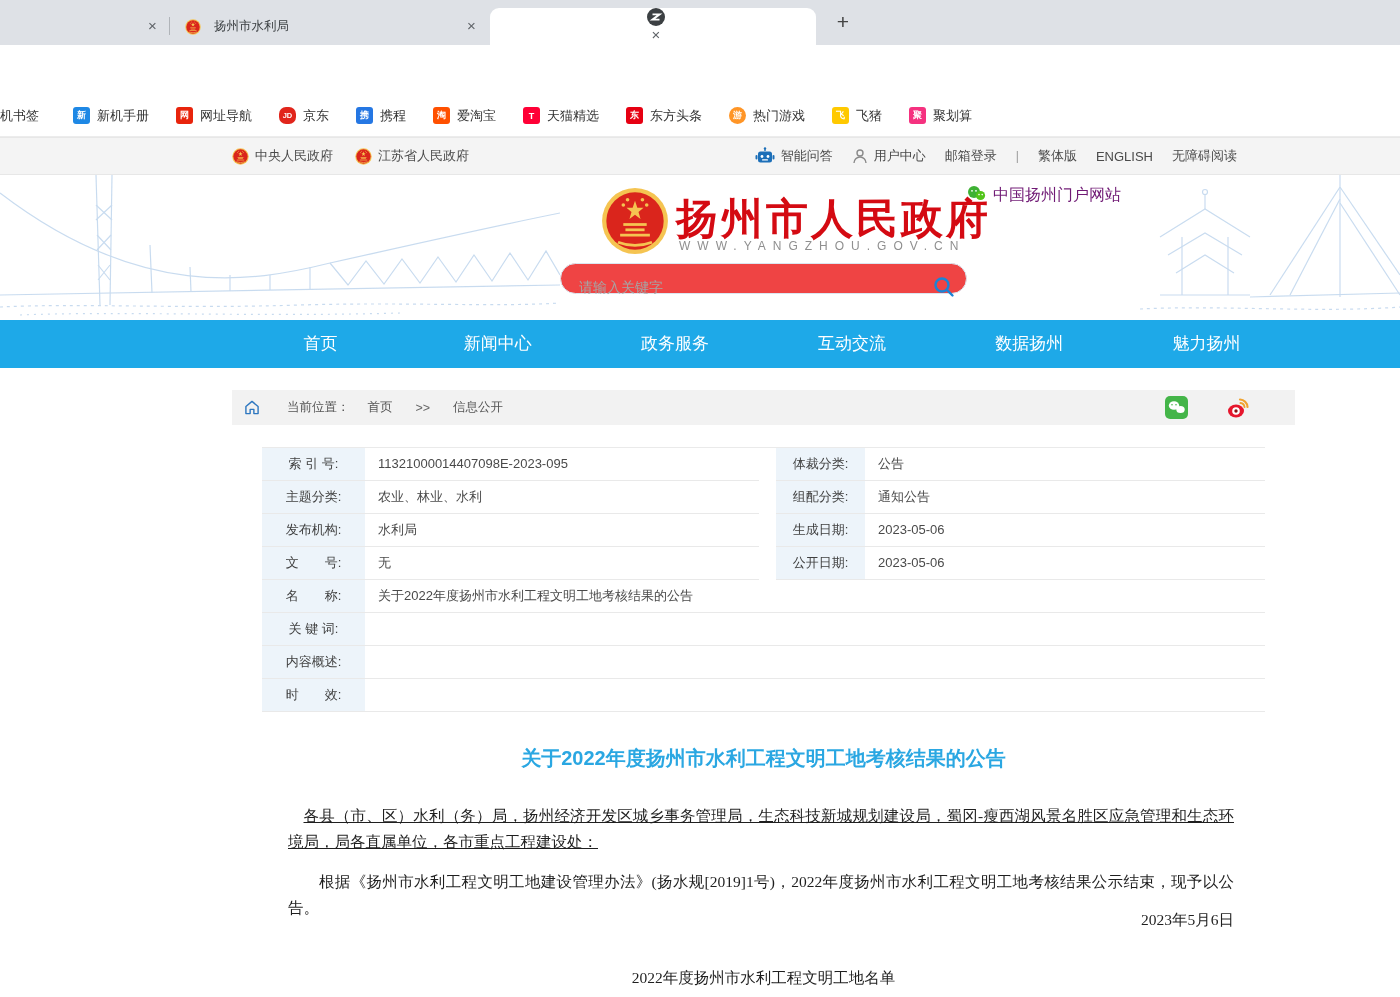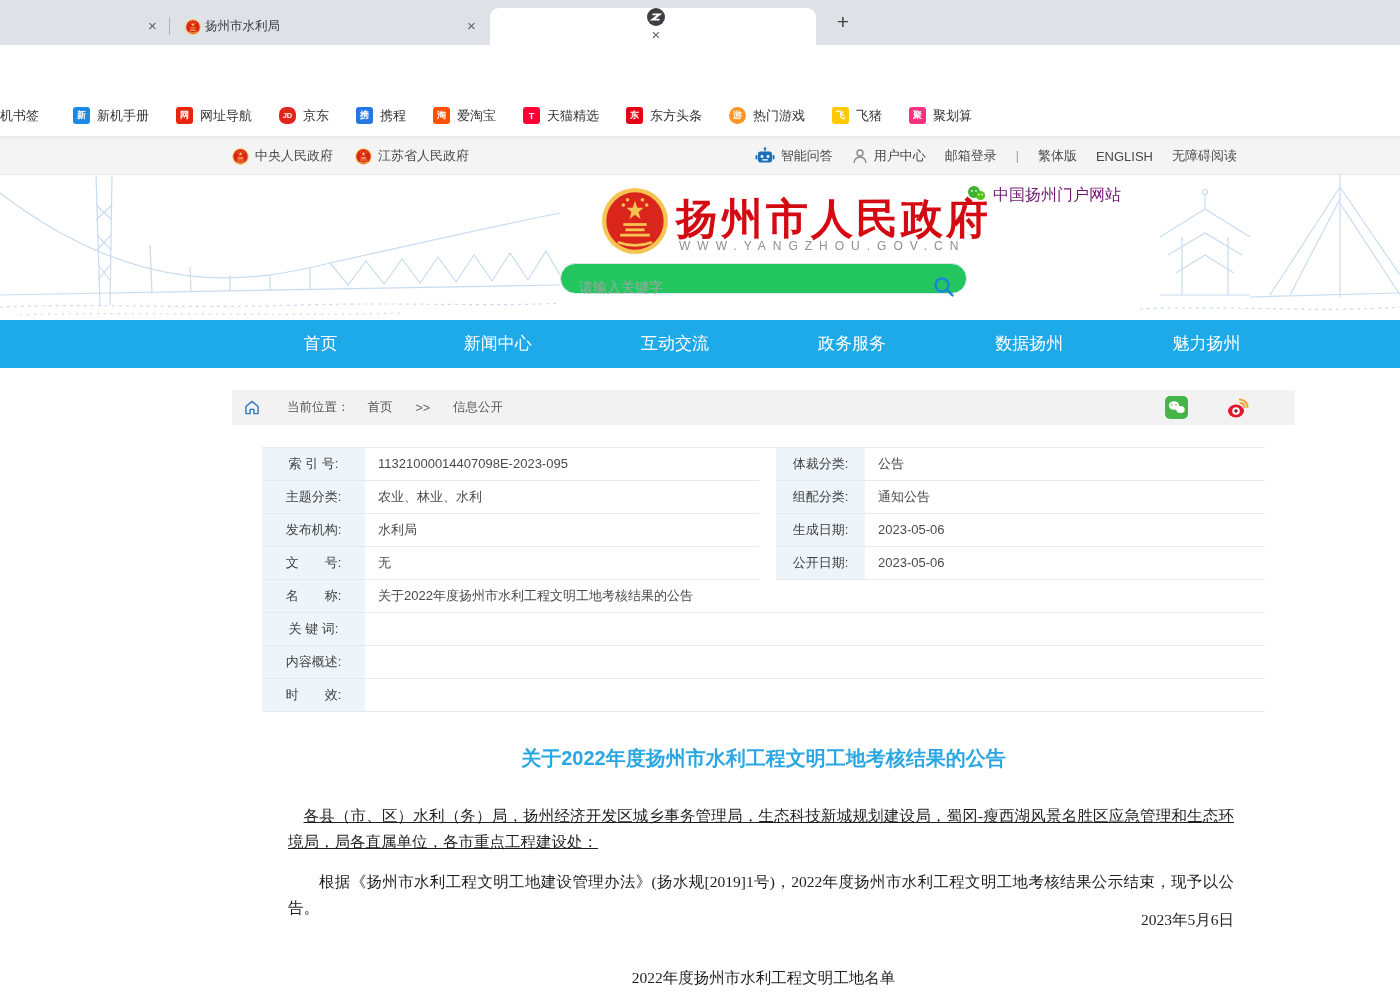--- a/index.html
+++ b/index.html
@@ -7,21 +7,21 @@
   #screen{position:relative;width:1400px;height:997px;background:#fff;overflow:hidden;
           font-family:"Liberation Sans",sans-serif;}
   
   .tabbar{position:absolute;left:0;top:0;width:100%;height:45px;background:#dee1e6;}
   .tab{position:absolute;top:8px;height:37px;display:flex;align-items:center;cursor:pointer;}
   .t0{left:0;width:170px;}
   .t0 .close{position:absolute;right:8px;}
   .t1{left:171px;width:318px;padding:0 8px 0 14px;}
   .t2{left:490px;width:326px;background:#fff;border-radius:9px 9px 0 0;padding:0 8px 0 14px;flex-direction:column;}
   .vsep{position:absolute;left:169px;top:17px;width:1px;height:18px;background:#b0b4b9;}
-  .tabtitle{font-size:12.5px;color:#3c4043;white-space:nowrap;overflow:hidden;flex:1;margin:0 4px;}
+  .tabtitle{font-size:12.5px;color:#3c4043;white-space:nowrap;overflow:hidden;flex:1;margin:0 13px;}
   .close{width:19px;height:19px;line-height:17px;text-align:center;border-radius:50%;
          color:#5f6368;font-size:15px;flex:none;}
   .newtab{position:absolute;left:830px;top:10px;width:26px;height:26px;text-align:center;
           line-height:24px;font-size:21px;color:#444;cursor:pointer;}
   .darkfav{width:18px;height:18px;border-radius:50%;background:#3c4043;flex:none;
            display:flex;align-items:center;justify-content:center;}
   
   .urlbar{position:absolute;left:0;top:45px;width:100%;height:50px;background:#fff;}
   .homeic{position:absolute;left:12px;top:58px;cursor:pointer;}
   .omni{position:absolute;left:60px;top:52px;width:1272px;height:34px;background:#f1f3f4;
@@ -58,21 +58,21 @@
   .sketchL{position:absolute;left:0;top:0;}
   .sketchR{position:absolute;right:0;top:0;}
   .logoimg{position:absolute;left:601px;top:12px;}
   .sitename{position:absolute;left:676px;top:16px;font-size:42px;font-weight:bold;
             color:#d40a12;letter-spacing:3px;white-space:nowrap;}
   .siteurl{position:absolute;left:679px;top:64px;font-size:12px;color:#8f8f8f;letter-spacing:7px;}
   .portal{position:absolute;left:967px;top:10px;display:flex;align-items:flex-start;
           font-size:16px;color:#701a75;cursor:pointer;}
   .portal svg{margin-right:7px;}
   .search{position:absolute;left:560px;top:88px;width:407px;height:31px;border:1px solid #dbe6f0;
-          border-radius:16px;background:#22c55e;display:flex;align-items:center;padding:16px 10px 0 18px;}
+          border-radius:16px;background:#ef4444;display:flex;align-items:center;padding:16px 10px 0 18px;}
   .search input{border:none;outline:none;flex:1;font-size:14px;color:#333;background:transparent;
                 font-family:"Liberation Sans",sans-serif;}
   .search input::placeholder{color:#a5a5a5;}
   
   .nav{position:absolute;left:0;top:320px;width:100%;height:48px;background:#1ea9e8;}
   .navin{position:absolute;left:232px;width:1063px;height:48px;display:flex;}
   .navitem{flex:1;text-align:center;line-height:48px;color:#fff;font-size:17px;cursor:pointer;white-space:nowrap;}
   
   .crumbbar{position:absolute;left:232px;top:390px;width:1063px;height:35px;background:#f2f2f2;
             display:flex;align-items:center;padding:0 12px;font-size:12.5px;color:#555;gap:18px;}
@@ -343,22 +343,22 @@
         <circle cx="10" cy="10" r="6.5" stroke="#1b84d6" stroke-width="2.4" fill="none"></circle>
         <line x1="15.2" y1="15.2" x2="20.5" y2="20.5" stroke="#1b84d6" stroke-width="2.4" stroke-linecap="round"></line>
       </svg>
     </div>
   </div>
 
   <div class="nav">
     <div class="navin">
       <div class="navitem">首页</div>
       <div class="navitem">新闻中心</div>
+      <div class="navitem">政务服务</div>
       <div class="navitem">互动交流</div>
-      <div class="navitem">政务服务</div>
       <div class="navitem">数据扬州</div>
       <div class="navitem">魅力扬州</div>
     </div>
   </div>
 
   <div class="crumbbar">
     <svg width="16" height="15" viewBox="0 0 16 16">
       <path d="M8 1.5 L14.5 7 V14.5 H10 V10 H6 V14.5 H1.5 V7 Z" fill="none" stroke="#2e77c0" stroke-width="1.5" stroke-linejoin="round"></path>
     </svg>
     <span>当前位置：</span>

